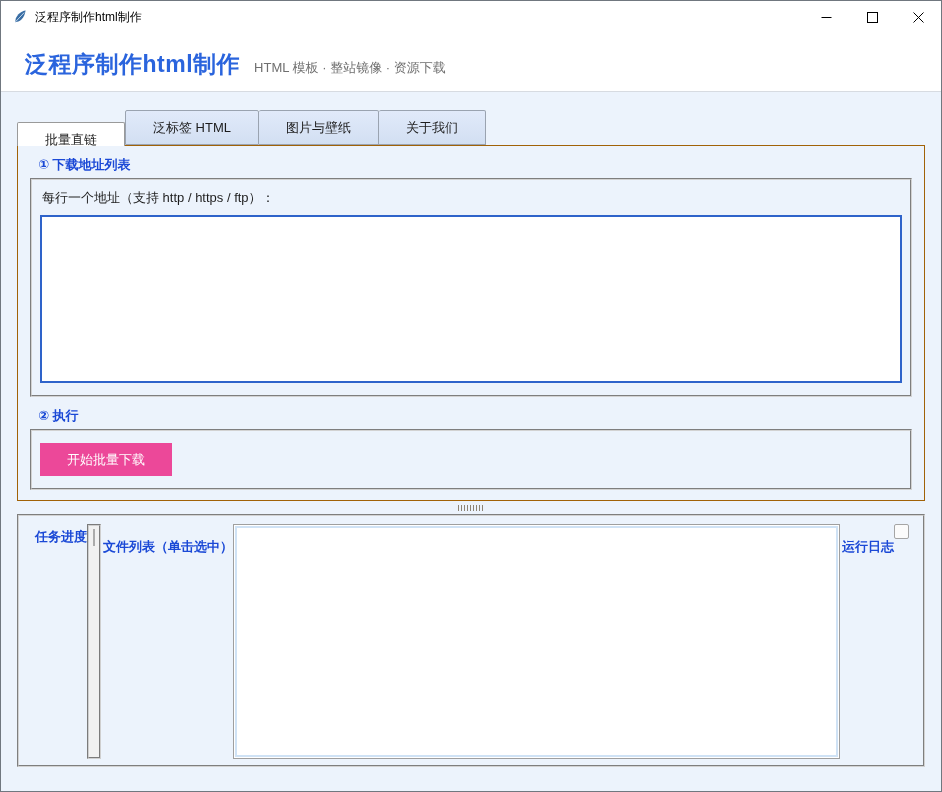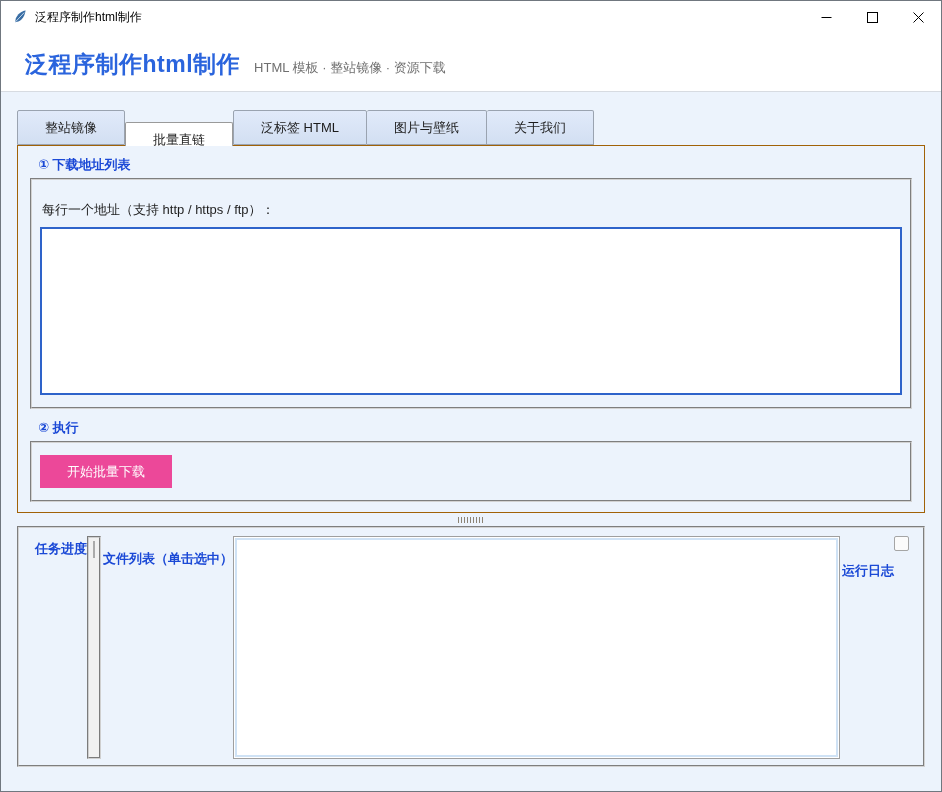--- a/index.html
+++ b/index.html
@@ -63,21 +63,21 @@
   .tab.selected + .tab { border-left-width: 1px; }
 
   
   .panel {
     border: 1px solid #a16207; background: #ecf3fc;
     padding: 6px 12px 10px 12px; flex: 0 0 auto;
   }
   .section-label { font-size: 13px; font-weight: bold; color: #1b49d6; margin: 4px 0 4px 8px; }
   .groupbox {
     border: 2px groove #d2d2d2; background: #ecf3fc;
-    padding: 19px 8px 12px 8px;
+    padding: 7px 8px 12px 8px;
   }
   .field-label { font-size: 13px; color: #1d1d1d; margin: 2px 0 8px 2px; }
   .url-textarea {
     display: block; width: 100%; height: 168px;
     border: 2px solid #2e63ca; background: #ffffff;
     resize: none; outline: none; font-family: "Liberation Sans", "DejaVu Sans", sans-serif;
     font-size: 13px; padding: 3px 5px;
   }
   .exec-box { padding: 12px 8px; }
   .primary-btn {
@@ -159,21 +159,20 @@
   </div>
 
   <div class="header">
     <span class="app-title">泛程序制作html制作</span>
     <span class="app-subtitle">HTML 模板 · 整站镜像 · 资源下载</span>
   </div>
 
   <div class="main">
 
     <div class="tabbar">
-      <div class="tab">整站镜像</div>
       <div class="tab selected">批量直链</div>
       <div class="tab">泛标签 HTML</div>
       <div class="tab">图片与壁纸</div>
       <div class="tab">关于我们</div>
     </div>
 
     <div class="panel">
       <div class="section-label">① 下载地址列表</div>
       <div class="groupbox">
         <div class="field-label">每行一个地址（支持 http / https / ftp）：</div>
@@ -197,18 +196,18 @@
         <div class="progress-trough">
           <div class="progress-fill" style="width: 0%;"></div>
         </div>
       </div>
 
       <div class="sub-label" style="margin-top:14px;">文件列表（单击选中）</div>
       <div class="listbox-outer">
         <div class="listbox-inner"></div>
       </div>
 
-      <div class="sub-label" style="margin-top:26px;">运行日志</div>
+      <div class="sub-label" style="margin-top:14px;">运行日志</div>
       <div class="logbox"></div>
 
     </div>
   </div>
 </div>
 
 </body></html>

